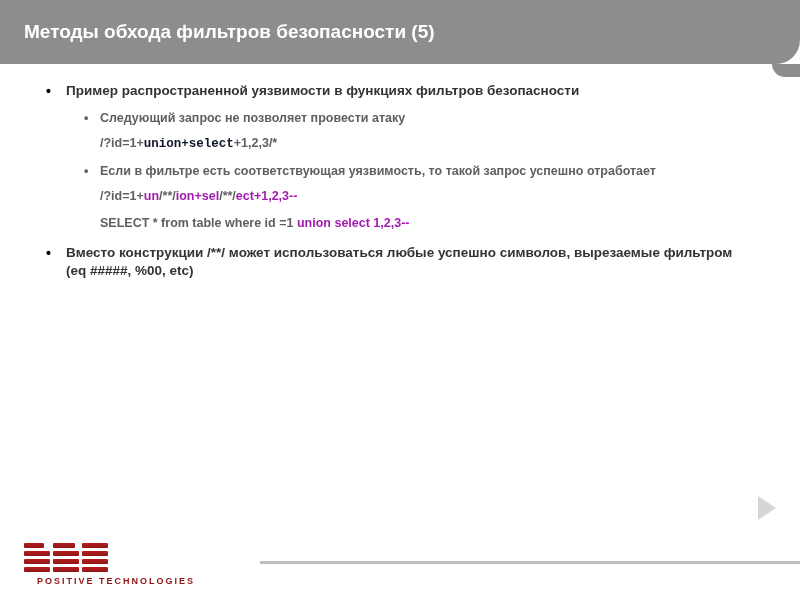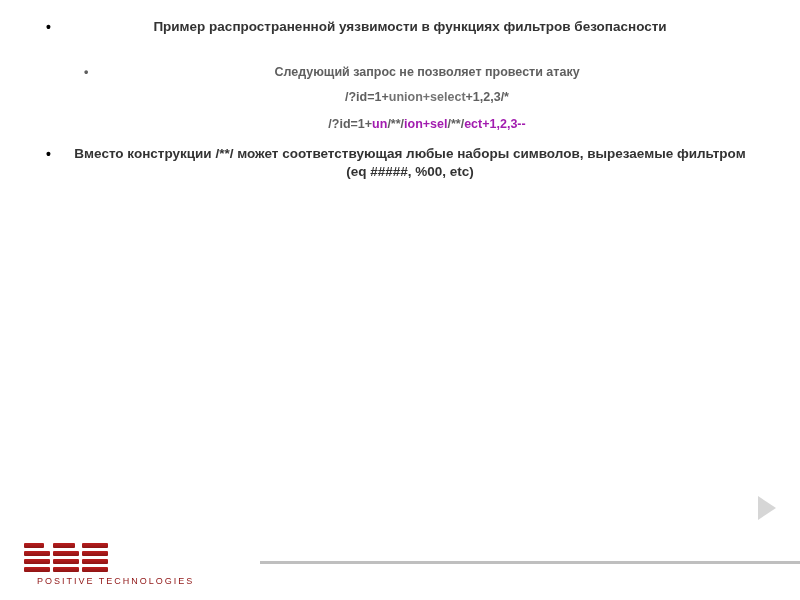--- a/index.html
+++ b/index.html
@@ -39,21 +39,20 @@
     width: 28px;
     height: 13px;
     background: #8d8d8d;
     border-bottom-left-radius: 13px;
   }
   .content {
     padding: 18px 46px 0 46px;
     color: #333;
     font-size: 13.5px;
     line-height: 1.35;
-    text-align: center;
   }
   ul.outer {
     list-style: none;
     padding-left: 20px;
     margin: 0;
   }
   ul.outer > li {
     position: relative;
     margin-bottom: 12px;
     font-weight: bold;
@@ -62,21 +61,21 @@
     content: "•";
     position: absolute;
     left: -20px;
     top: 0;
     color: #000;
     font-size: 14px;
   }
   ul.inner {
     list-style: none;
     padding-left: 34px;
-    margin: 28px 0 0 0;
+    margin: 10px 0 0 0;
     font-size: 12.5px;
     font-weight: normal;
   }
   ul.inner > li.bulleted {
     position: relative;
     margin: 8px 0;
     color: #5f5f5f;
     font-weight: bold;
   }
   ul.inner > li.bulleted::before {
@@ -85,21 +84,21 @@
     left: -16px;
     top: 0;
     color: #5f5f5f;
   }
   ul.inner > li.code {
     margin: 4px 0 10px 0;
     color: #5f5f5f;
     font-weight: bold;
   }
   .kw { color: #a21caf; font-weight: bold; }
-  .gn { color: #737373; font-weight: bold; }
+  .gn { color: #0f172a; font-weight: bold; font-family: Liberation Mono, monospace; }
   .footer {
     position: absolute;
     left: 0;
     right: 0;
     bottom: 0;
     height: 70px;
     background: #ffffff;
   }
   .logo {
     position: absolute;
@@ -121,21 +120,21 @@
     height: 5px;
     background: linear-gradient(#b91e1e, #8f1414);
     border-radius: 1px;
   }
   .logo-bars .col.c1 .bar:nth-child(1){width:20px}
   .logo-bars .col.c2 .bar:nth-child(1){width:22px}
   .logo-text {
     color: #8f1414;
     font-size: 9px;
     letter-spacing: 2px;
-    font-weight: normal;
+    font-weight: bold;
     padding-left: 13px;
   }
   .next-arrow {
     position: absolute;
     right: 24px;
     bottom: 80px;
     width: 0;
     height: 0;
     border-top: 12px solid transparent;
     border-bottom: 12px solid transparent;
@@ -148,36 +147,44 @@
     height: 3px;
     width: 540px;
     background: #bfbfbf;
   }
 </style>
 </head>
 <body>
 
 <div class="slide">
 
+  <div class="title-bar">
+    <h1>Методы обхода фильтров безопасности (5)</h1>
+    <div class="title-notch"></div>
+  </div>
 
   <div class="content">
     <ul class="outer">
       <li>
         <span>Пример распространенной уязвимости в функциях фильтров безопасности</span>
         <ul class="inner">
           <li class="bulleted">Следующий запрос не позволяет провести атаку</li>
           <li class="code">
             <span>/?id=1+</span><span class="gn">union+select</span><span>+1,2,3/*</span>
           </li>
+          <li class="bulleted">Если в фильтре есть соответствующая уязвимость, то такой запрос успешно отработает</li>
           <li class="code">
             <span>/?id=1+</span><span class="kw">un</span><span>/**/</span><span class="kw">ion+sel</span><span>/**/</span><span class="kw">ect+1,2,3--</span>
           </li>
+          <li class="code">
+            <span>SELECT * from table where id =1 </span><span class="kw">union select 1,2,3--</span>
+          </li>
         </ul>
       </li>
-      <li>Вместо конструкции /**/ может соответствующая любые наборы символов, вырезаемые фильтром (eq #####, %00, etc)</li>
+      <li>Вместо конструкции /**/ может использоваться любые успешно символов, вырезаемые фильтром (eq #####, %00, etc)</li>
     </ul>
   </div>
 
   <div class="next-arrow"></div>
 
   <div class="footer">
     <div class="footer-line"></div>
     <div class="logo">
       <div class="logo-bars">
         <div class="col c1">

